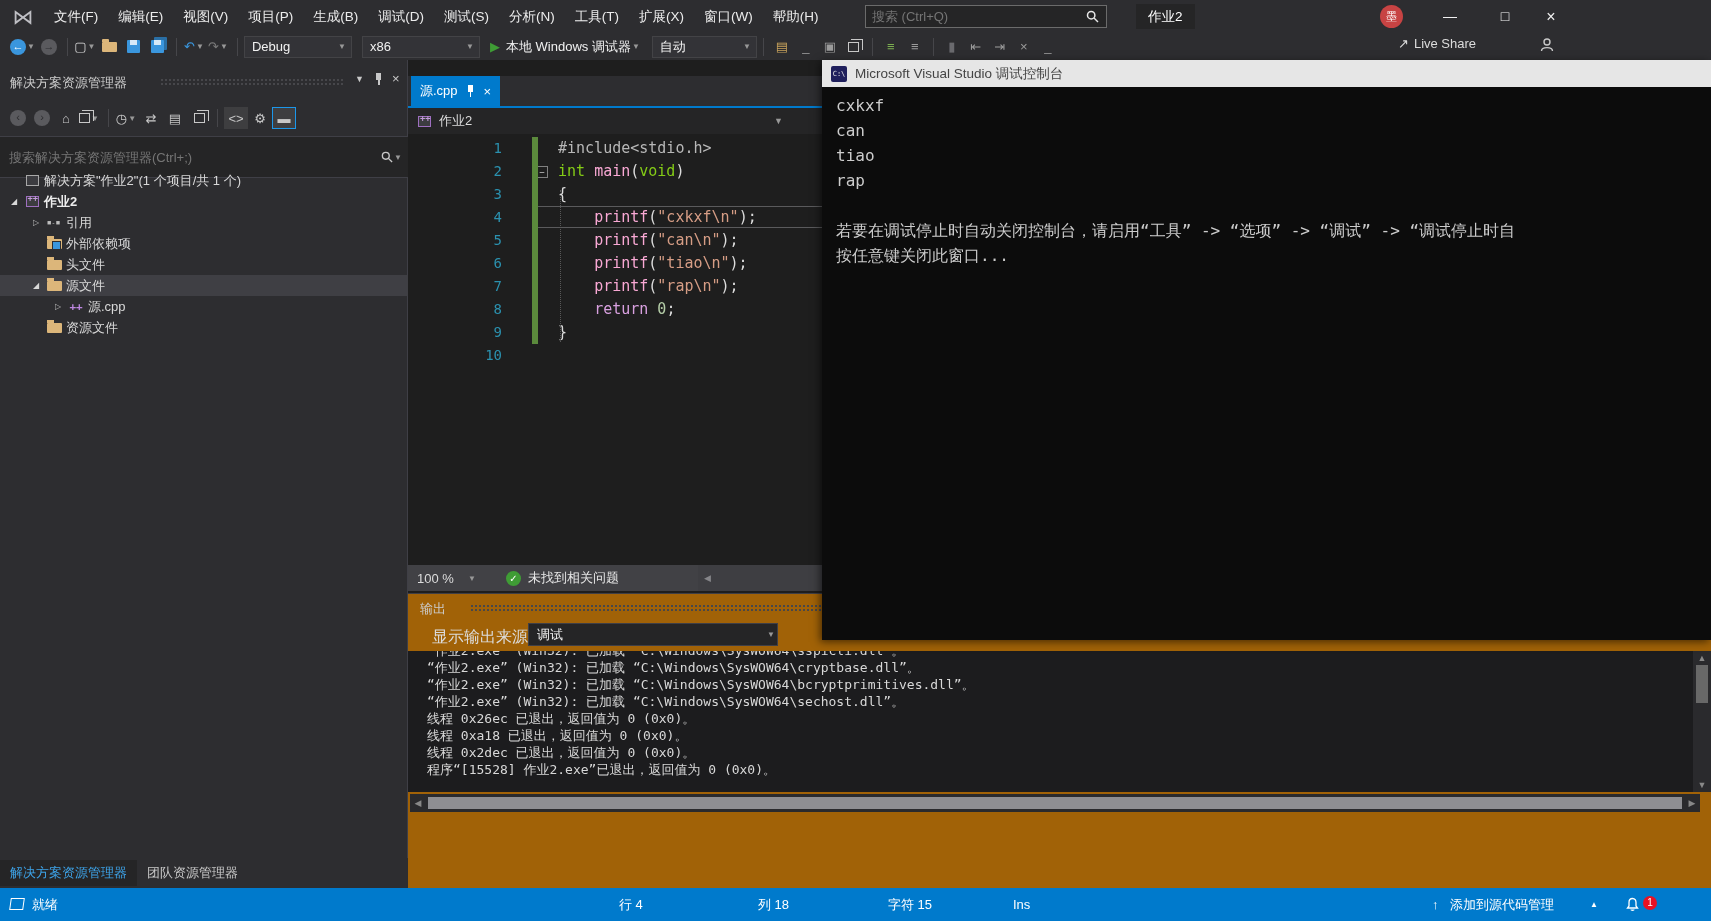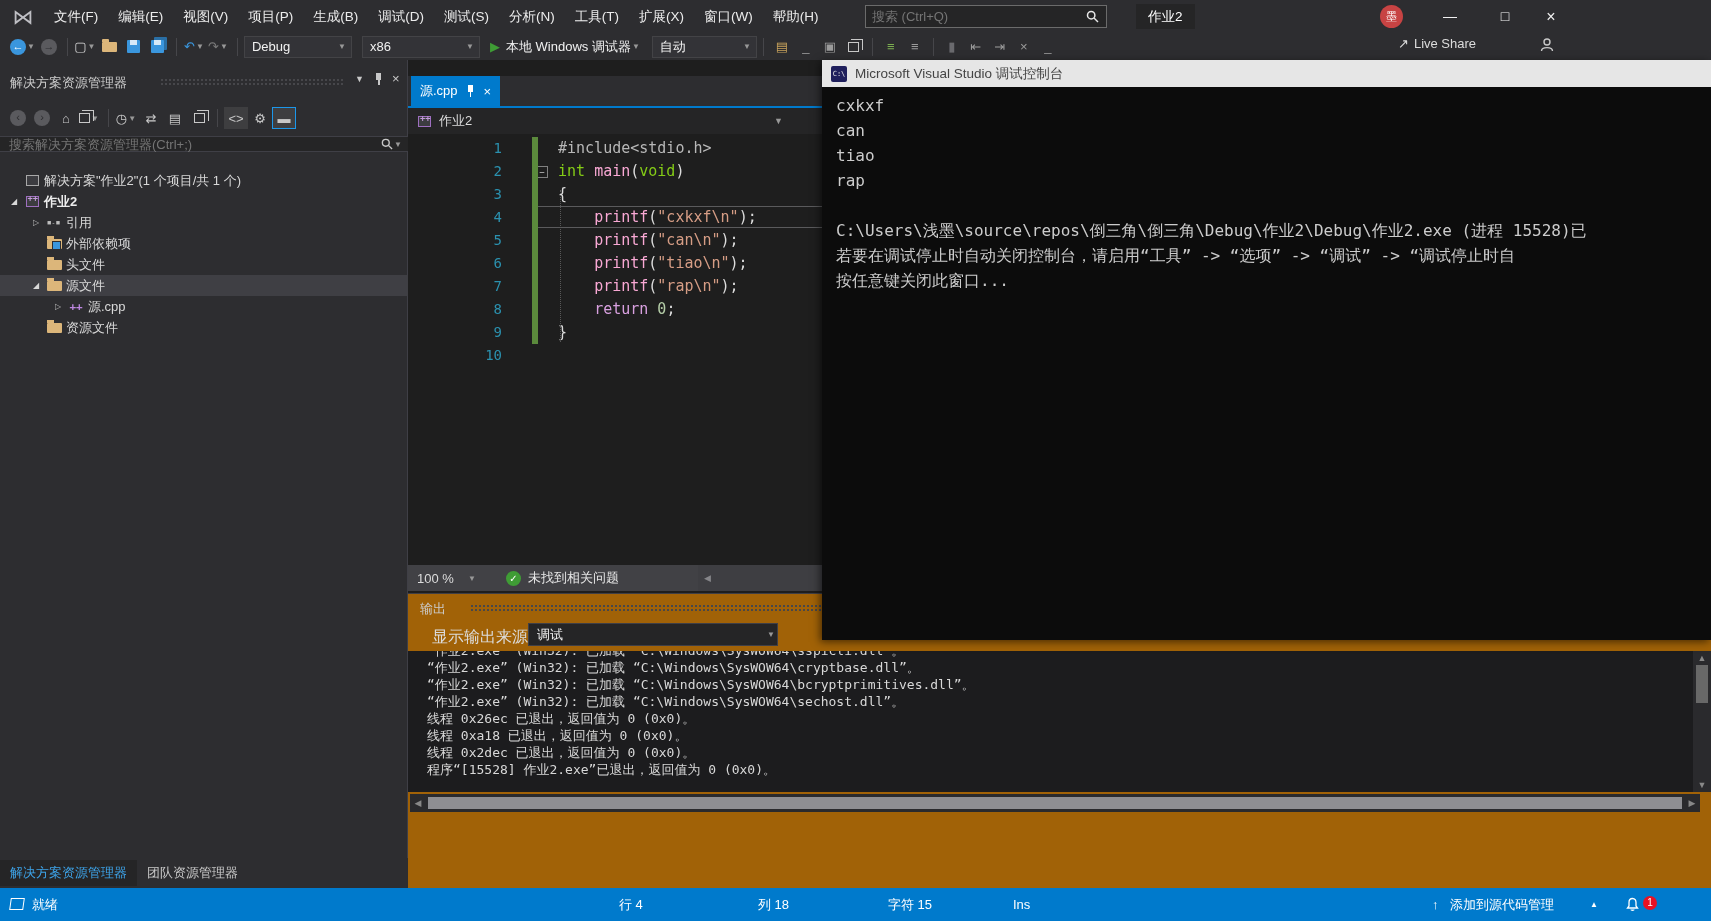--- a/index.html
+++ b/index.html
@@ -53,21 +53,21 @@
   .pin-ico:before { content:""; position:absolute; left:2px; top:1px; width:5px; height:7px; background:#C8C8C8; }
   .pin-ico:after { content:""; position:absolute; left:4px; top:8px; width:1.5px; height:5px; background:#C8C8C8; }
   #sol-pin { left:374px; top:72px; }
   #sol-close { left:392px; top:71px; font-size:13px; color:#C8C8C8; }
   #sol-toolbar { left:6px; top:104px; width:396px; height:28px; display:flex; align-items:center; }
   .sti { display:inline-flex; align-items:center; justify-content:center; min-width:24px; height:22px; color:#C8C8C8; font-size:13px; }
   .sti.boxed { background:#3E3E40; }
   .sti.active-box { border:1px solid #1C97EA; background:#3E3E40; }
   .stack-ico { width:11px; height:10px; border:1px solid #C8C8C8; position:relative; background:#2D2D30; }
   .stack-ico:before { content:""; position:absolute; left:2px; top:-4px; width:11px; height:10px; border:1px solid #C8C8C8; border-bottom:none; border-left:none; }
-  #sol-search { left:0px; top:136px; width:408px; height:16px; background:#252526; border-top:1px solid #3F3F46; border-bottom:1px solid #3F3F46; display:flex; align-items:center; }
+  #sol-search { left:0px; top:136px; width:408px; height:42px; background:#252526; border-top:1px solid #3F3F46; border-bottom:1px solid #3F3F46; display:flex; align-items:center; }
   #sol-search input { flex:1; background:transparent; border:none; outline:none; color:#7E7E7E; font-size:13px; padding:0 9px; font-family:"Liberation Sans",sans-serif; }
   #sol-search .caret { margin-right:6px; }
   #tree { left:0; top:170px; width:408px; }
   .tree-row { height:21px; display:flex; align-items:center; font-size:13px; color:#D8D8D8; white-space:nowrap; }
   .tree-row.selected { background:#3F3F44; }
   .tree-row .exp { width:16px; text-align:center; font-size:8px; color:#B8B8B8; flex:none; }
   .tree-row .exp.expanded { color:#D8D8D8; }
   .tree-row .ticon { width:20px; flex:none; display:flex; align-items:center; justify-content:center; }
   .tree-row .tlabel { margin-left:2px; }
   .tree-row .tlabel.bold { font-weight:bold; color:#EDEDED; }
@@ -502,19 +502,18 @@
     <div class="abs" id="console-title">
       <span id="console-ico">C:\</span>
       <span class="ct">Microsoft Visual Studio 调试控制台</span>
     </div>
     <div class="abs" id="console-body">
         <div class="con-line">cxkxf</div>
         <div class="con-line">can</div>
         <div class="con-line">tiao</div>
         <div class="con-line">rap</div>
         <div class="con-line"> </div>
-        <div class="con-line">C:\Users\浅墨\source\repos\倒三角\倒三角\Debug\作业2\Debug\作业2.exe (进程 15528)已</div>
         <div class="con-line">若要在调试停止时自动关闭控制台，请启用“工具” -&gt; “选项” -&gt; “调试” -&gt; “调试停止时自</div>
         <div class="con-line">按任意键关闭此窗口...</div>
       </div>
   </div>
 
 </div>
 
 </body></html>

